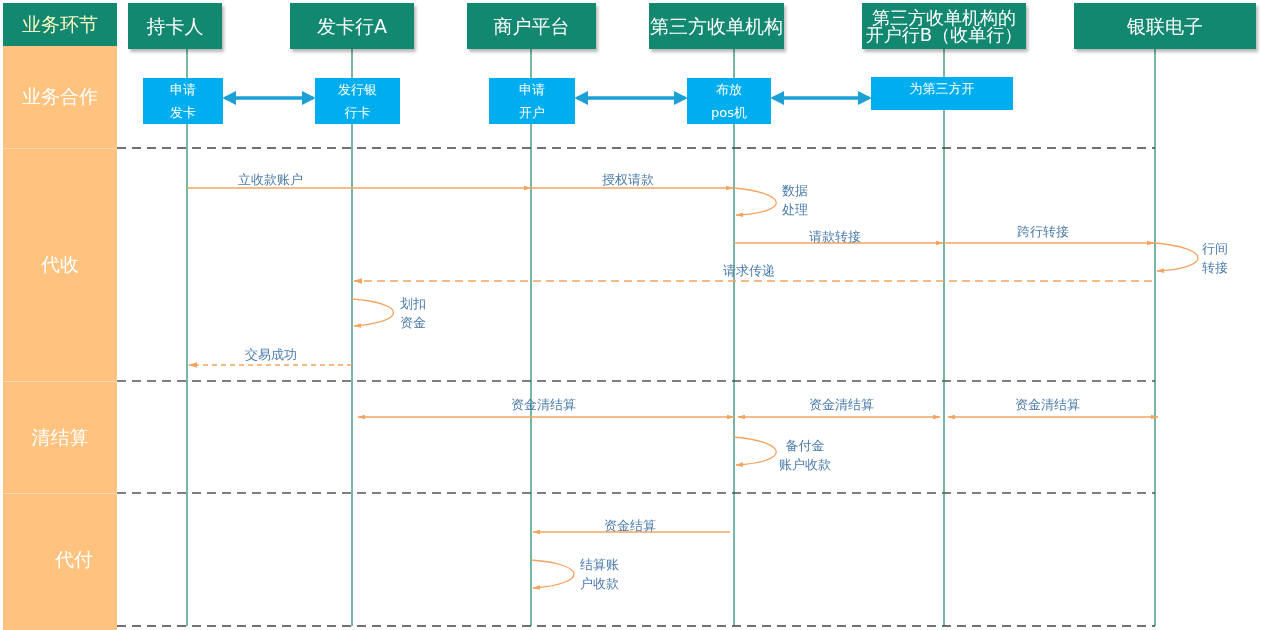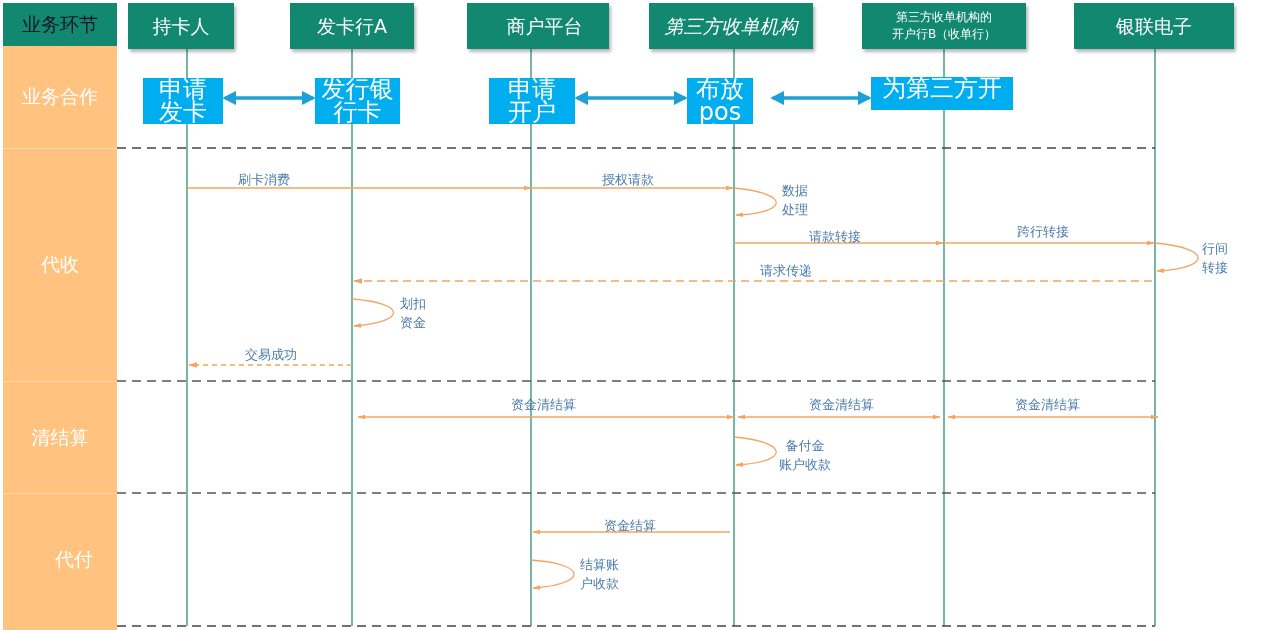--- a/index.html
+++ b/index.html
@@ -1,28 +1,28 @@
 <!DOCTYPE html>
 <html><head>
 <meta charset="utf-8">
 <style>
   html, body { margin:0; padding:0; background:#ffffff; }
   body { width:1281px; height:630px; position:relative; overflow:hidden;
          font-family:"DejaVu Sans", "Liberation Sans", sans-serif; }
   .hdr { position:absolute; background:#138870; color:#ffffff; display:flex;
          align-items:center; justify-content:center; text-align:center;
          box-shadow:2px 3px 3px rgba(0,0,0,0.28); font-size:19px; line-height:20px; }
-  .hdr.small { font-size:12px; line-height:17px; }
+  .hdr.small { font-size:18px; line-height:17px; }
   .phase-col { position:absolute; left:3px; width:114px; background:#ffc37f; }
   .phase { position:absolute; left:0; width:114px; color:#ffffff; font-size:19px;
            display:flex; align-items:center; justify-content:center;
            border-top:1px solid rgba(255,255,255,0.35); box-sizing:border-box; }
   .phase-head { position:absolute; left:3px; top:3px; width:114px; height:43px; background:#138870;
-                color:#0f172a; font-size:19px; display:flex; align-items:center; justify-content:center; }
-  .act { position:absolute; background:#00aeef; color:#ffffff; font-size:24px; line-height:23px;
+                color:#fef9c3; font-size:19px; display:flex; align-items:center; justify-content:center; }
+  .act { position:absolute; background:#00aeef; color:#ffffff; font-size:13px; line-height:23px;
          text-align:center; overflow:hidden; display:flex; flex-direction:column;
          justify-content:flex-start; }
   .act span { display:block; }
   .lbl { position:absolute; color:#4a7bab; font-family:"DejaVu Serif","Liberation Serif",serif;
          font-size:13px; line-height:19px; white-space:nowrap; }
   svg { position:absolute; left:0; top:0; }
 </style>
 </head>
 <body>
 
@@ -82,73 +82,73 @@
 
   <line x1="734" y1="417" x2="358" y2="417" stroke="#f4a460" stroke-width="1.3" marker-start="url(#ah)" marker-end="url(#ah)"></line>
   <line x1="940" y1="417" x2="738" y2="417" stroke="#f4a460" stroke-width="1.3" marker-start="url(#ah)" marker-end="url(#ah)"></line>
   <line x1="948" y1="417" x2="1158" y2="417" stroke="#f4a460" stroke-width="1.3" marker-start="url(#ah)" marker-end="url(#ah)"></line>
   <path d="M734,437 C790,442 790,462 736,465" fill="none" stroke="#f4a460" stroke-width="1.3" marker-end="url(#ah)"></path>
 
   <line x1="730" y1="532" x2="533" y2="532" stroke="#f4a460" stroke-width="1.3" marker-end="url(#ah)"></line>
   <path d="M531,560 C588,564 588,584 533,588" fill="none" stroke="#f4a460" stroke-width="1.3" marker-end="url(#ah)"></path>
 </svg>
 
-<div class="hdr" style="left:128px;top:3px;width:106px;height:46px;">
+<div class="hdr" style="left:128px;top:3px;width:94px;height:46px;">
     <span>持卡人</span>
   </div>
 <div class="hdr" style="left:290px;top:3px;width:124px;height:46px;">
     <span>发卡行A</span>
   </div>
-<div class="hdr" style="left:467px;top:3px;width:129px;height:46px;padding-left:13px;">
+<div class="hdr" style="left:467px;top:3px;width:129px;height:46px;">
     <span>商户平台</span>
   </div>
-<div class="hdr" style="left:649px;top:3px;width:164px;height:46px;font-style:italic;">
+<div class="hdr" style="left:649px;top:3px;width:135px;height:46px;">
     <span>第三方收单机构</span>
   </div>
 <div class="hdr small" style="left:862px;top:3px;width:164px;height:46px;flex-direction:column;">
   <span>第三方收单机构的</span>
   <span>开户行B（收单行）</span>
 </div>
-<div class="hdr" style="left:1074px;top:3px;width:160px;height:46px;">
+<div class="hdr" style="left:1074px;top:3px;width:182px;height:46px;">
     <span>银联电子</span>
   </div>
 
 <div class="act" style="left:143px;top:78px;width:80px;height:46px;">
   <span>申请</span>
   <span>发卡</span>
 </div>
 <div class="act" style="left:315px;top:78px;width:85px;height:46px;">
   <span>发行银</span>
   <span>行卡</span>
 </div>
 <div class="act" style="left:489px;top:78px;width:86px;height:46px;">
   <span>申请</span>
   <span>开户</span>
 </div>
-<div class="act" style="left:687px;top:78px;width:66px;height:46px;">
+<div class="act" style="left:687px;top:78px;width:84px;height:46px;">
   <span>布放</span>
   <span>pos机</span>
 </div>
 <div class="act" style="left:871px;top:77px;width:142px;height:33px;">
   <span>为第三方开</span>
 </div>
 
-<div class="lbl" style="left:238px;top:170px;">刷卡消费</div>
+<div class="lbl" style="left:238px;top:170px;">立收款账户</div>
 <div class="lbl" style="left:602px;top:170px;">授权请款</div>
 <div class="lbl" style="left:782px;top:181px;">
   <div>数据</div>
   <div>处理</div>
 </div>
 <div class="lbl" style="left:809px;top:227px;">请款转接</div>
 <div class="lbl" style="left:1017px;top:222px;">跨行转接</div>
 <div class="lbl" style="left:1202px;top:239px;">
   <div>行间</div>
   <div>转接</div>
 </div>
-<div class="lbl" style="left:760px;top:261px;">请求传递</div>
+<div class="lbl" style="left:723px;top:261px;">请求传递</div>
 <div class="lbl" style="left:400px;top:294px;">
   <div>划扣</div>
   <div>资金</div>
 </div>
 <div class="lbl" style="left:245px;top:345px;">交易成功</div>
 <div class="lbl" style="left:511px;top:395px;">资金清结算</div>
 <div class="lbl" style="left:809px;top:395px;">资金清结算</div>
 <div class="lbl" style="left:1015px;top:395px;">资金清结算</div>
 <div class="lbl" style="left:779px;top:436px;text-align:center;">
   <div>备付金</div>

